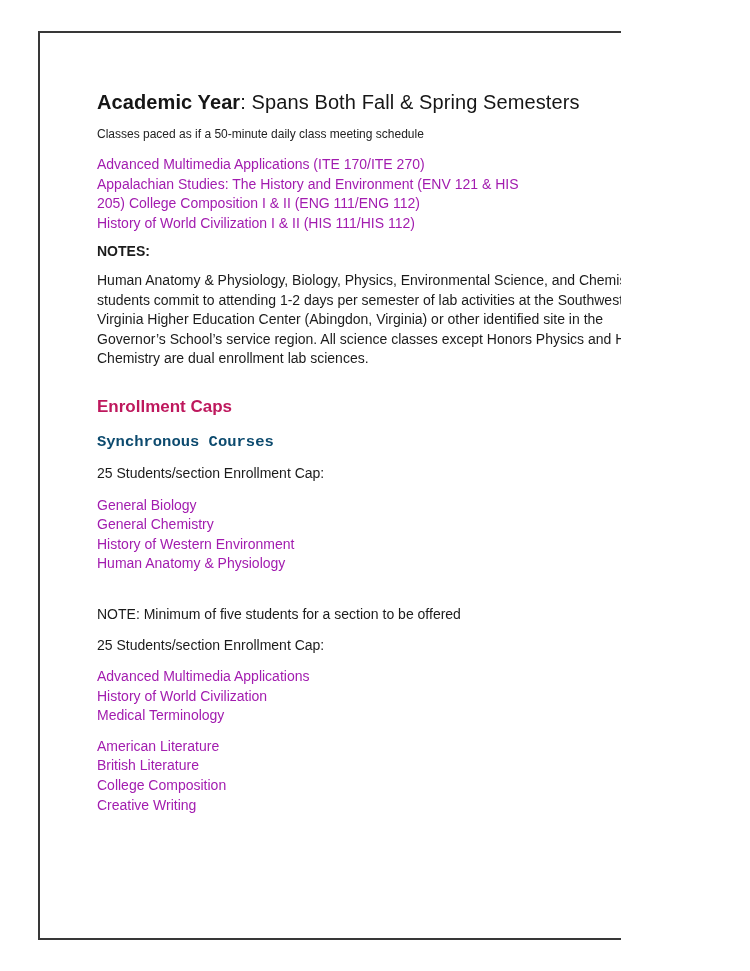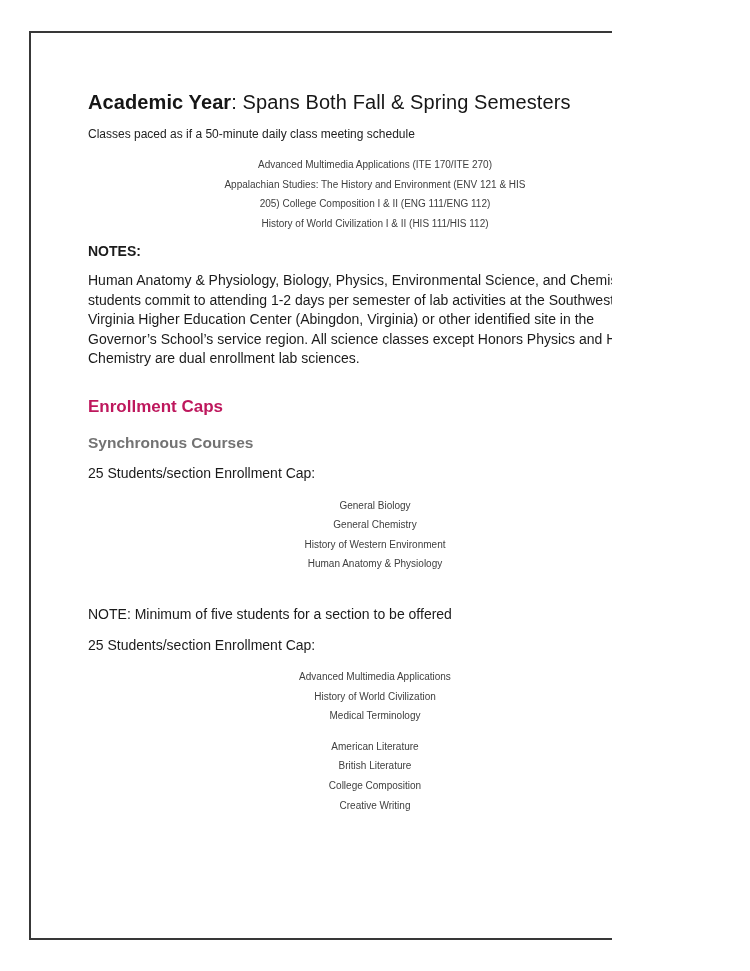--- a/index.html
+++ b/index.html
@@ -4,20 +4,21 @@
 <style>
   * { margin:0; padding:0; box-sizing:border-box; }
   html,body { background:#ffffff; }
   .canvas {
     position:relative;
     width:612px; height:971px;
     background:#ffffff;
     font-family:"Liberation Sans", sans-serif;
     color:#1b1b1b;
     overflow:hidden;
+    margin-left:9px;
   }
   .frame {
     position:absolute;
     left:29px; top:31px;
     width:690px; height:909px;
     border:2px solid #383838;
     background:#ffffff;
   }
   .content {
     position:absolute;
@@ -34,24 +35,23 @@
     white-space:nowrap;
   }
   h1.doc-title strong { font-weight:700; }
   .subtitle {
     font-size:12px;
     line-height:14px;
     color:#222;
     margin-bottom:14px;
   }
   .line {
-    font-size:10px;
+    font-size:14px;
     line-height:19.6px;
-    color:#404040;
-    text-align:center;
+    color:#a21caf;
   }
   .plist { margin-bottom:9px; }
   .notes-heading {
     font-size:14px;
     line-height:19.6px;
     font-weight:700;
     margin-bottom:9px;
   }
   .para {
     font-size:14px;
@@ -63,22 +63,23 @@
     font-size:17px;
     line-height:25px;
     font-weight:700;
     color:#be185d;
     margin-bottom:14px;
   }
   h3.sub-heading {
     font-size:15.5px;
     line-height:19px;
     font-weight:700;
-    color:#737373;
+    color:#0c4a6e;
     margin-bottom:12px;
+    font-family:Liberation Mono, monospace;
   }
   .cap-label {
     font-size:14px;
     line-height:19.6px;
     margin-bottom:12px;
   }
   .note-line {
     font-size:14px;
     line-height:19.6px;
     margin-bottom:11px;

